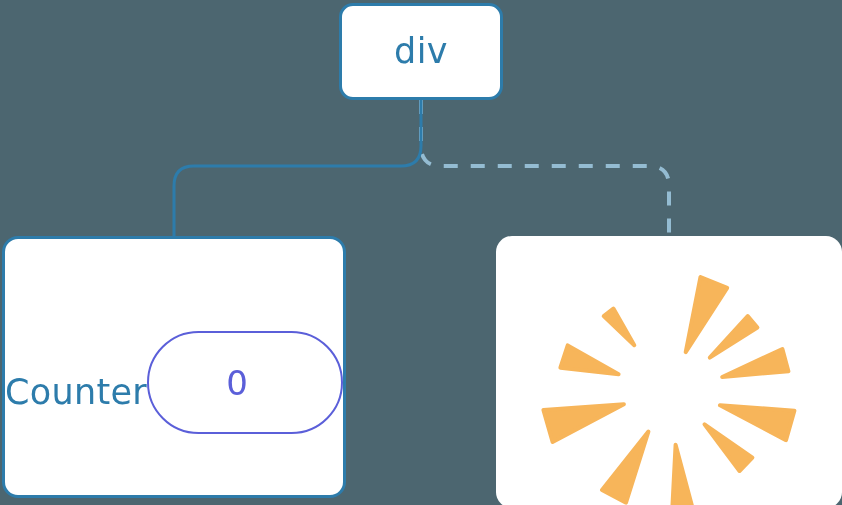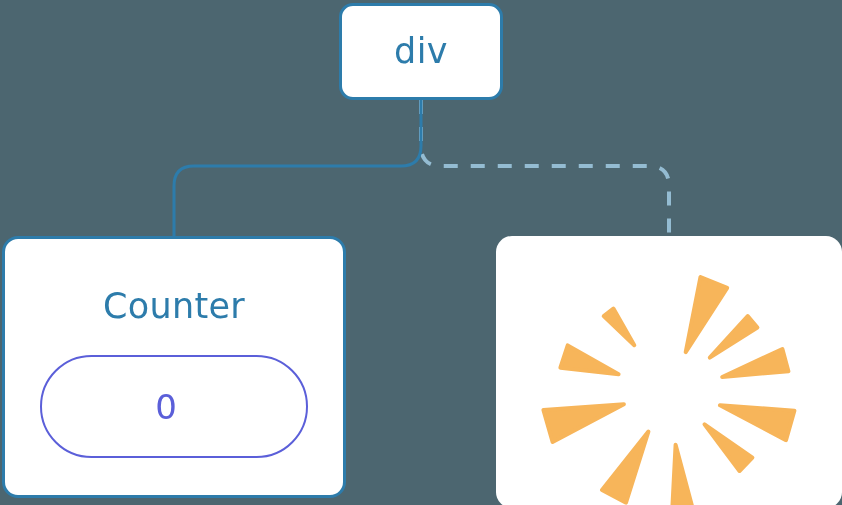--- a/index.html
+++ b/index.html
@@ -53,21 +53,21 @@
   }
 
   .node-counter {
     left: 2px;
     top: 236px;
     width: 344px;
     height: 262px;
     border: 3px solid #2d7cab;
     border-radius: 16px;
     display: flex;
-    flex-direction: column;
+    flex-direction: row;
     align-items: center;
   }
   .node-counter-label {
     font-size: 35px;
     color: #2d7cab;
     line-height: 1;
     margin-top: 50px;
     letter-spacing: 0.3px;
   }
 

